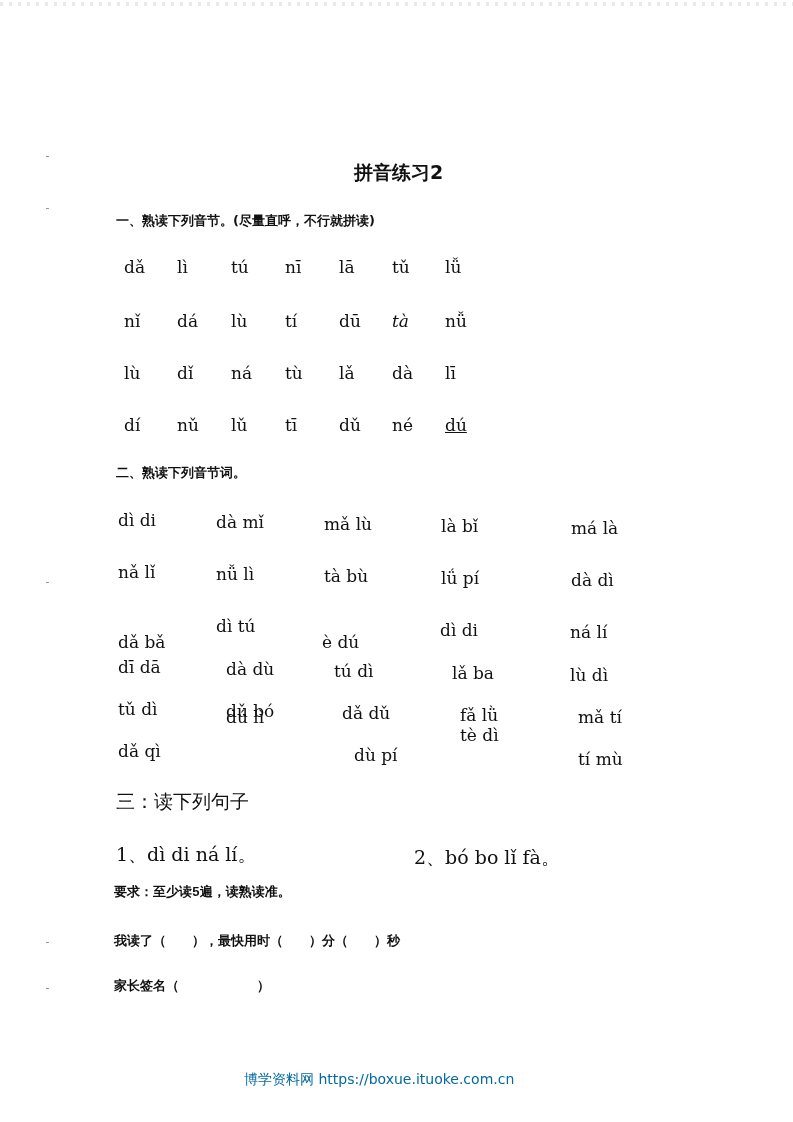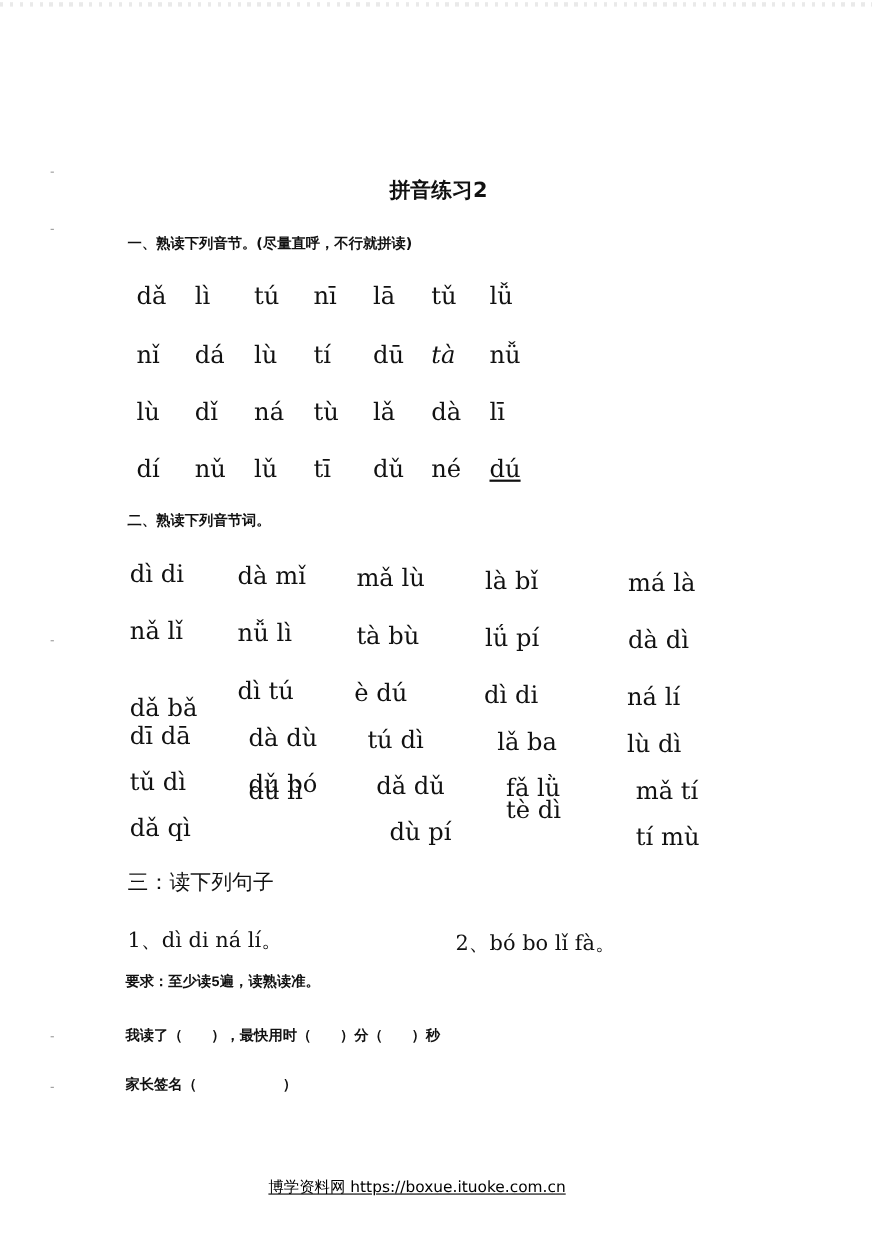--- a/index.html
+++ b/index.html
@@ -2,25 +2,25 @@
 <html><head>
 <meta charset="utf-8">
 <style>
   html, body { margin: 0; padding: 0; background: #ffffff; }
   body { width: 793px; height: 1122px; position: relative; overflow: hidden; color: #111; }
   .scan-top { position: absolute; left: 0; top: 2px; width: 793px; height: 4px;
     background: repeating-linear-gradient(90deg, #d8d8d8 0 3px, transparent 3px 9px); opacity: .55; }
   .abs { position: absolute; white-space: nowrap; }
   .title { font-family: "DejaVu Sans", sans-serif; font-weight: bold; font-size: 19px; left: 354px; top: 160px; }
   .heading { font-family: "DejaVu Sans", sans-serif; font-weight: bold; font-size: 13px; }
-  .py { font-family: "DejaVu Serif", serif; font-size: 22px; }
+  .py { font-family: "DejaVu Serif", serif; font-size: 17px; }
   .py-lg { font-family: "DejaVu Serif", serif; font-size: 19px; }
   .h3 { font-family: "DejaVu Sans", sans-serif; font-size: 19px; }
   .note { font-family: Liberation Mono, monospace; font-weight: bold; font-size: 13px; }
-  .footer { font-family: "DejaVu Sans", sans-serif; font-size: 14px; color: #000000; left: 244px; top: 1071px; text-decoration: underline; }
+  .footer { font-family: "DejaVu Sans", sans-serif; font-size: 14px; color: #0369a1; left: 244px; top: 1071px; }
   .dot { position: absolute; width: 3px; height: 1px; background: #999; }
 </style>
 </head>
 <body>
 
 <div class="scan-top"></div>
 <div class="dot" style="left:46px;top:156px"></div>
 <div class="dot" style="left:46px;top:208px"></div>
 <div class="dot" style="left:46px;top:582px"></div>
 <div class="dot" style="left:46px;top:942px"></div>
@@ -67,21 +67,21 @@
     <div class="abs py" style="left: 324px; top: 514px;">mǎ lù</div>
     <div class="abs py" style="left: 441px; top: 516px;">là bǐ</div>
     <div class="abs py" style="left: 571px; top: 518px;">má là</div>
     <div class="abs py" style="left: 118px; top: 562px;">nǎ lǐ</div>
     <div class="abs py" style="left: 216px; top: 564px;">nǚ lì</div>
     <div class="abs py" style="left: 324px; top: 566px; text-align: right;">tà bù</div>
     <div class="abs py" style="left: 441px; top: 568px;">lǘ pí</div>
     <div class="abs py" style="left: 571px; top: 570px;">dà dì</div>
     <div class="abs py" style="left: 118px; top: 632px;">dǎ bǎ</div>
     <div class="abs py" style="left: 216px; top: 616px;">dì tú</div>
-    <div class="abs py" style="left: 322px; top: 618px;">è dú</div>
+    <div class="abs py" style="left: 322px; top: 632px;">è dú</div>
     <div class="abs py" style="left: 440px; top: 620px;">dì di</div>
     <div class="abs py" style="left: 570px; top: 622px;">ná lí</div>
     <div class="abs py" style="left: 118px; top: 657px;">dī dā</div>
     <div class="abs py" style="left: 226px; top: 659px;">dà dù</div>
     <div class="abs py" style="left: 334px; top: 661px;">tú dì</div>
     <div class="abs py" style="left: 452px; top: 663px;">lǎ ba</div>
     <div class="abs py" style="left: 570px; top: 665px;">lù dì</div>
     <div class="abs py" style="left: 118px; top: 699px;">tǔ dì</div>
     <div class="abs py" style="left: 226px; top: 701px;">dǔ bó</div>
     <div class="abs py" style="left: 342px; top: 703px;">dǎ dǔ</div>

